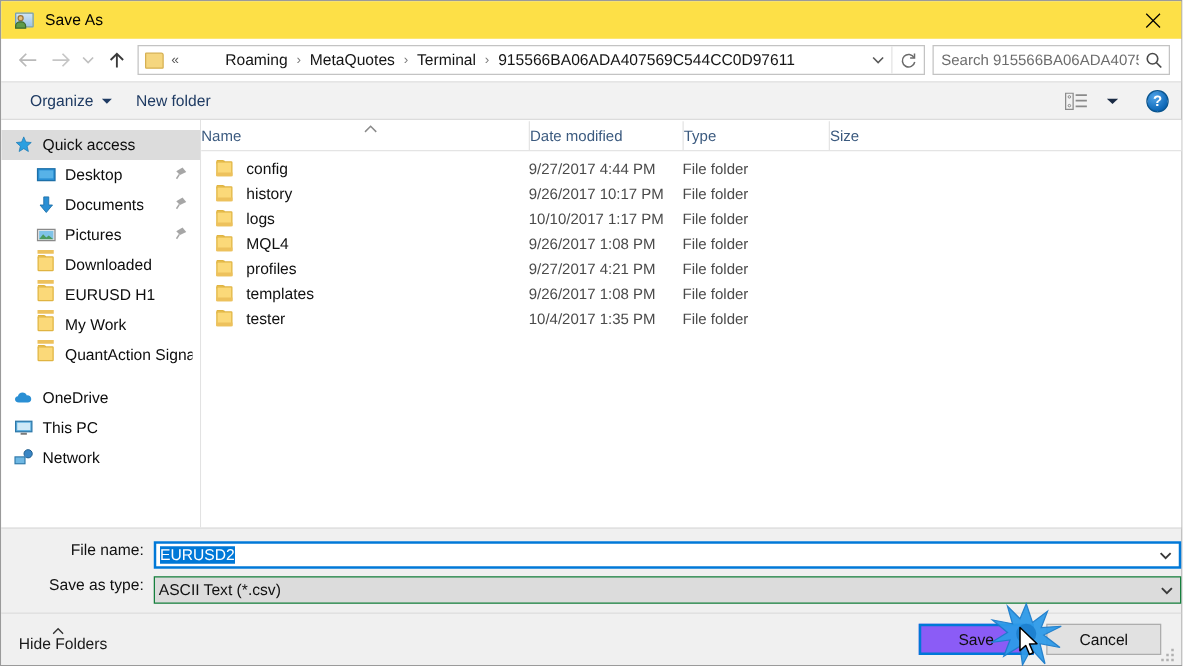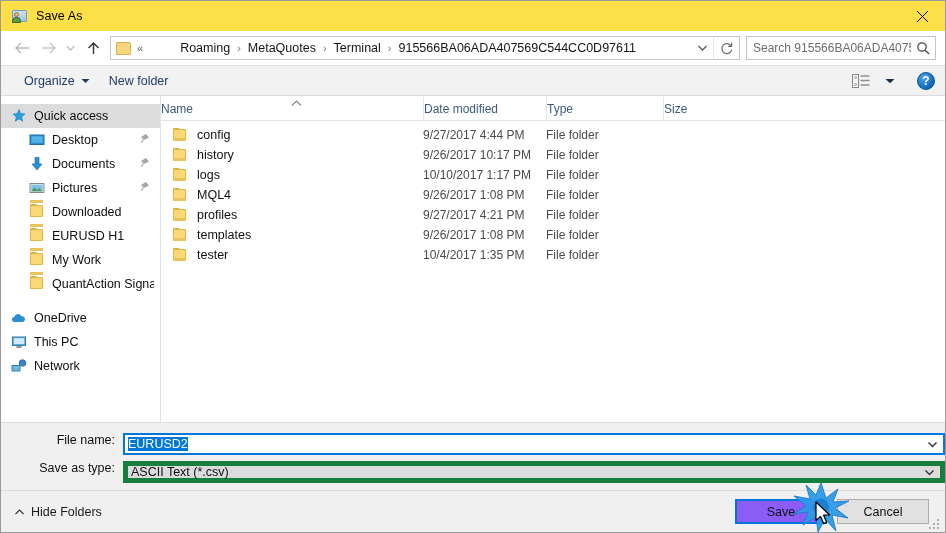--- a/index.html
+++ b/index.html
@@ -447,21 +447,21 @@
     display: flex;
     align-items: center;
     position: relative;
   }
   .combo.filename {
     background: #ffffff;
     border: 2px solid #0078d7;
   }
   .combo.filetype {
     background: #dcdcdc;
-    border: 5px solid #15803d;
+    border: 1px solid #15803d;
   }
   .combo-value {
     padding-left: 3px;
     font-size: 12.5px;
     color: #101010;
     white-space: nowrap;
     flex: 1;
     overflow: hidden;
   }
   .combo.filename .combo-value span.sel {
@@ -487,20 +487,21 @@
     align-items: center;
     padding: 0 16px 0 14px;
     box-sizing: border-box;
     position: relative;
   }
   .hide-folders {
     display: flex;
     align-items: center;
     font-size: 12.5px;
     color: #1a1a1a;
+    flex-direction: column;
   }
   .hf-caret { margin-right: 7px; display: inline-flex; }
   .bb-spacer { flex: 1; }
   .btn {
     width: 92px;
     height: 25px;
     font-size: 12.5px;
     color: #101010;
     display: flex;
     align-items: center;

